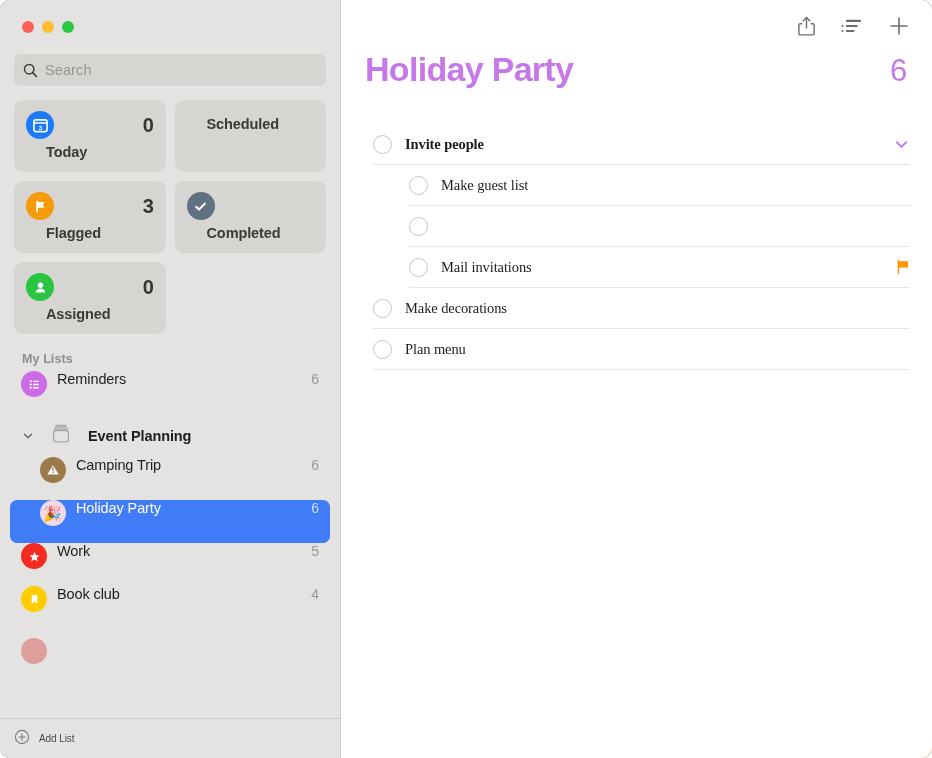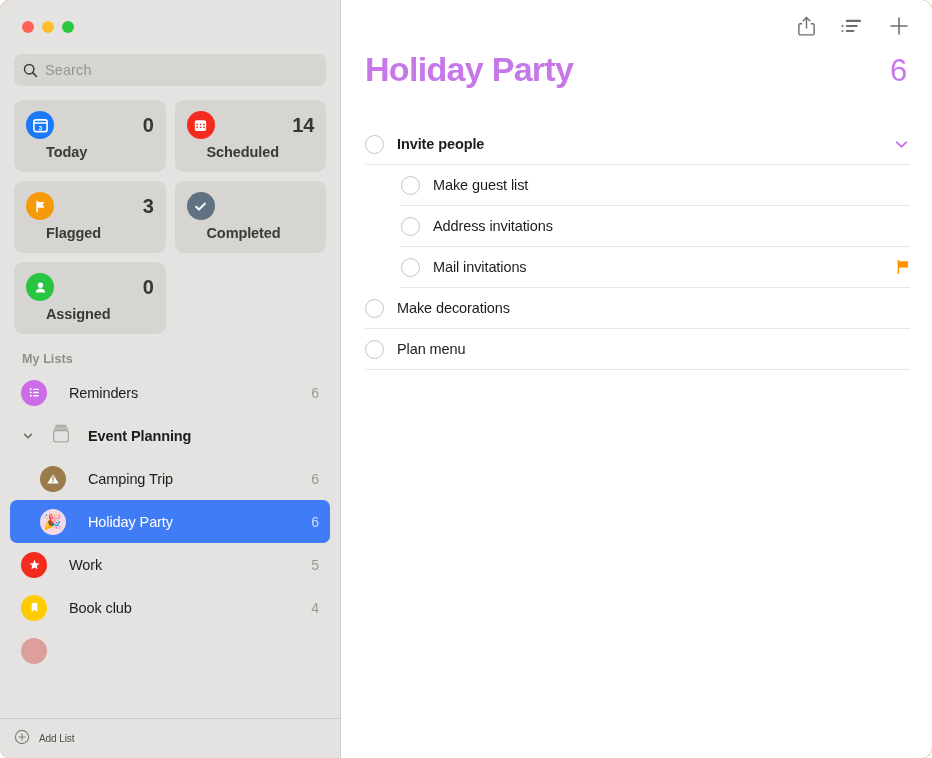--- a/index.html
+++ b/index.html
@@ -115,25 +115,24 @@
 
   .lists {
     flex: 1 1 auto;
     overflow: hidden;
     padding: 0 10px;
     position: relative;
   }
 
   .row {
     display: flex;
-    align-items: center;
     height: 43px;
     border-radius: 7px;
     padding: 0 11px 0 11px;
-    gap: 22px;
+    gap: 10px;
     position: relative;
   }
   .row.selected { background: #407cf5; }
   .row.indent { padding-left: 30px; }
 
   .list-icon {
     width: 26px; height: 26px;
     border-radius: 50%;
     display: flex; align-items: center; justify-content: center;
     flex: 0 0 26px;
@@ -230,21 +229,21 @@
     letter-spacing: -0.7px;
     line-height: 1;
   }
   .main-count {
     font-size: 31px;
     font-weight: 400;
     letter-spacing: -0.3px;
     line-height: 1;
   }
 
-  .reminders { padding: 10px 0 0 0; }
+  .reminders { padding: 10px 0 0 8px; font-family: Liberation Serif, serif; }
 
   .reminder-row {
     display: flex;
     align-items: center;
     min-height: 41px;
     position: relative;
     padding-left: 24px;
     padding-right: 22px;
   }
   .reminder-row .inner {
@@ -309,34 +308,20 @@
               <line x1="2" y1="6.4" x2="16" y2="6.4" stroke="#fff" stroke-width="1.6"></line>
               <text x="9" y="13.6" font-family="Liberation Sans, sans-serif" font-size="6.4" font-weight="700" fill="#fff" text-anchor="middle">3</text>
             </svg>
           </div>
           <span class="card-count">0</span>
         </div>
         <div class="card-label">Today</div>
       </div>
 
       <div class="card">
-        <div class="card-top">
-          <div class="card-icon" style="background:#f52b20;">
-            <svg width="17" height="17" viewBox="0 0 18 18">
-              <rect x="3" y="3.4" width="12" height="11.4" rx="1.9" fill="#fff"></rect>
-              <rect x="4.6" y="7.1" width="1.7" height="1.5" fill="#f52b20"></rect>
-              <rect x="8.2" y="7.1" width="1.7" height="1.5" fill="#f52b20"></rect>
-              <rect x="11.8" y="7.1" width="1.7" height="1.5" fill="#f52b20"></rect>
-              <rect x="4.6" y="10.1" width="1.7" height="1.5" fill="#f52b20"></rect>
-              <rect x="8.2" y="10.1" width="1.7" height="1.5" fill="#f52b20"></rect>
-              <rect x="11.8" y="10.1" width="1.7" height="1.5" fill="#f52b20"></rect>
-            </svg>
-          </div>
-          <span class="card-count">14</span>
-        </div>
         <div class="card-label">Scheduled</div>
       </div>
 
 
       <div class="card">
         <div class="card-top">
           <div class="card-icon" style="background:#f59a0b;">
             <svg width="17" height="17" viewBox="0 0 18 18">
               <path d="M5.4 3.6 V14.6" stroke="#fff" stroke-width="1.7" stroke-linecap="round"></path>
               <path d="M5.4 4.2 H13.2 L11.4 7.2 L13.2 10.2 H5.4 Z" fill="#fff"></path>
@@ -519,21 +504,20 @@
       <div class="reminder-row sub">
         <div class="inner">
           <span class="checkcircle"></span>
           <span class="reminder-title">Make guest list</span>
         </div>
       </div>
 
       <div class="reminder-row sub">
         <div class="inner">
           <span class="checkcircle"></span>
-          <span class="reminder-title">Address invitations</span>
         </div>
       </div>
 
       <div class="reminder-row sub">
         <div class="inner">
           <span class="checkcircle"></span>
           <span class="reminder-title">Mail invitations</span>
           <span class="right-accessory">
             <svg width="14" height="16" viewBox="0 0 14 16">
               <path d="M2.4 1.6 V14.4" stroke="#ff9500" stroke-width="1.5" stroke-linecap="round"></path>

